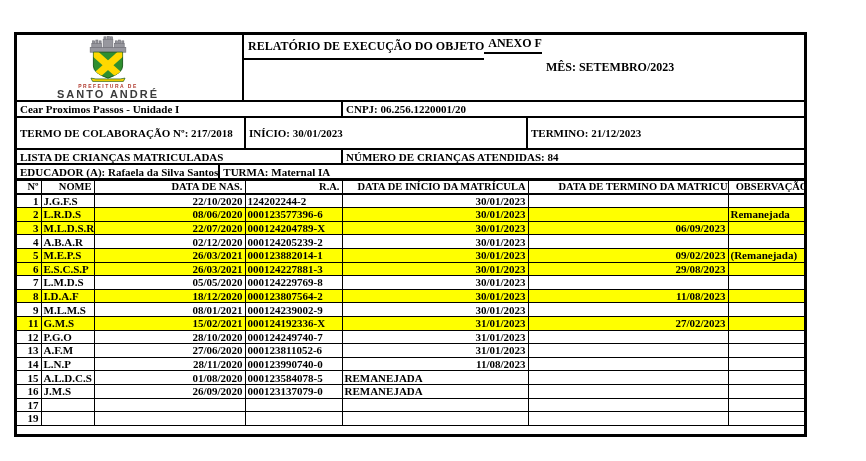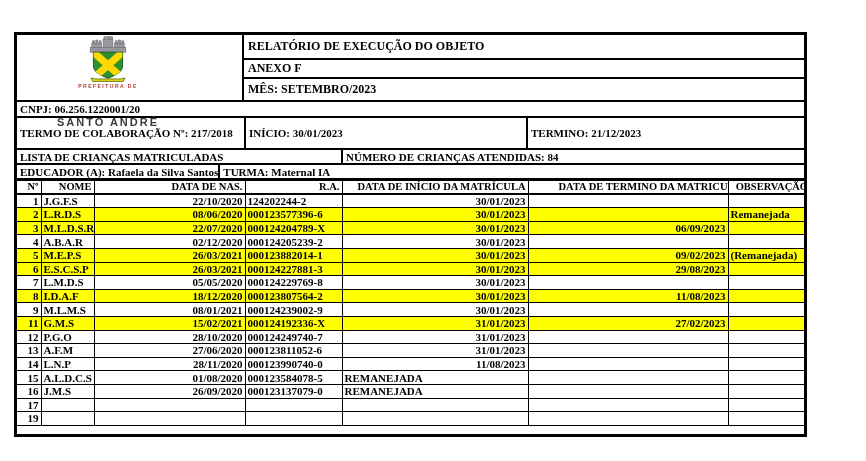--- a/index.html
+++ b/index.html
@@ -9,22 +9,22 @@
        border:3px solid #000;box-sizing:border-box;background:#fff;overflow:hidden;}
 
   
   .header-section{display:flex;height:65px;border-bottom:2px solid #000;}
   .logo-cell{width:227px;border-right:2px solid #000;box-sizing:border-box;position:relative;}
   .logo-inner{position:absolute;left:26px;top:1px;width:130px;text-align:center;}
   .logo-inner svg{display:block;margin:0 auto;}
   .brand-small{font-family:"Liberation Sans",sans-serif;font-size:5px;letter-spacing:1.5px;
                color:var(--brand-red);line-height:5px;margin-top:1px;white-space:nowrap;}
   .brand-name{font-family:"Liberation Sans",sans-serif;font-size:11px;letter-spacing:2px;
-              color:var(--brand-dark);line-height:11px;white-space:nowrap;margin-top:28px;}
-  .title-col{flex:1;display:flex;flex-direction:column;font-family:Liberation Serif, serif;}
+              color:var(--brand-dark);line-height:11px;white-space:nowrap;}
+  .title-col{flex:1;display:flex;flex-direction:row;font-family:Liberation Serif, serif;}
   .title-row{padding-left:4px;display:flex;align-items:center;font-size:12px;box-sizing:border-box;}
   .title-row.r1{height:25px;border-bottom:2px solid #000;}
   .title-row.r2{height:19px;border-bottom:2px solid #000;}
   .title-row.r3{flex:1;}
 
   
   .info-row{display:flex;border-bottom:2px solid #000;font-size:11px;box-sizing:border-box;}
   .info-row .cell{display:flex;align-items:center;padding-left:3px;box-sizing:border-box;
                   border-right:2px solid #000;white-space:nowrap;overflow:hidden;}
   .info-row .cell:last-child{border-right:none;flex:1;}
@@ -86,20 +86,21 @@
       </div>
     </div>
     <div class="title-col">
       <div class="title-row r1">RELATÓRIO DE EXECUÇÃO DO OBJETO</div>
       <div class="title-row r2">ANEXO F</div>
       <div class="title-row r3">MÊS: SETEMBRO/2023</div>
     </div>
   </div>
 
   <div class="info-row ir-a">
+    <div class="cell w326">Cear Proximos Passos - Unidade I</div>
     <div class="cell">CNPJ: 06.256.1220001/20</div>
   </div>
   <div class="info-row ir-b">
     <div class="cell w229">TERMO DE COLABORAÇÃO Nº: 217/2018</div>
     <div class="cell w282">INÍCIO: 30/01/2023</div>
     <div class="cell">TERMINO: 21/12/2023</div>
   </div>
   <div class="info-row ir-c">
     <div class="cell w326">LISTA DE CRIANÇAS MATRICULADAS</div>
     <div class="cell">NÚMERO DE CRIANÇAS ATENDIDAS: 84</div>

